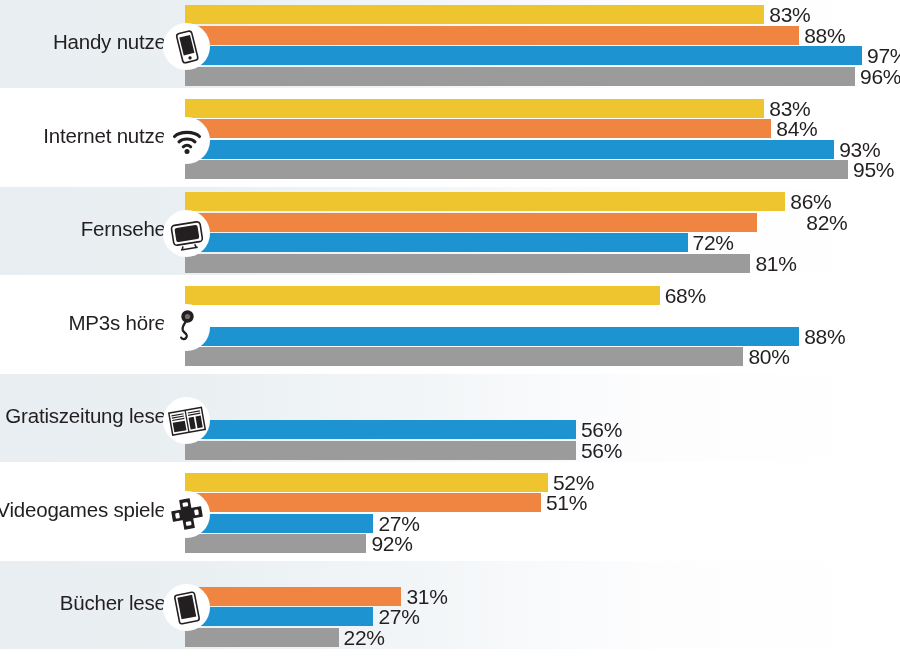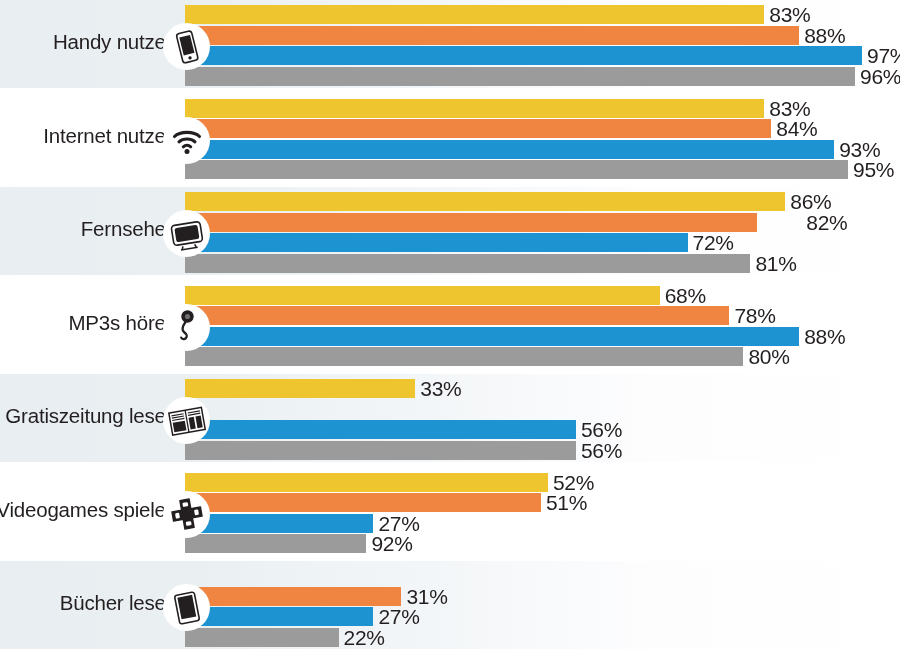--- a/index.html
+++ b/index.html
@@ -182,24 +182,20 @@
         </svg>
       </div>
     </div>
     <div class="group plain" style="top: 280.5px;">
       <div class="band"></div>
       <div class="rows">
         <div class="row" style="top: 5px; width: 474.64px;">
           <div class="bar c0" style="width: 474.64px; background: rgb(238, 197, 47);"></div>
           <div class="vlabel" style="left: 479.64px;">68%</div>
         </div>
-        <div class="row" style="top: 25.5px; width: 544.44px;">
-          <div class="bar c1" style="width: 544.44px; background: rgb(240, 133, 65);"></div>
-          <div class="vlabel" style="left: 549.44px;">78%</div>
-        </div>
         <div class="row" style="top: 46px; width: 614.24px;">
           <div class="bar c2" style="width: 614.24px; background: rgb(29, 147, 210);"></div>
           <div class="vlabel" style="left: 619.24px;">88%</div>
         </div>
         <div class="row" style="top: 66.5px; width: 558.4px;">
           <div class="bar c3" style="width: 558.4px; background: rgb(155, 155, 155);"></div>
           <div class="vlabel" style="left: 563.4px;">80%</div>
         </div>
       </div>
       <div class="catlabel">MP3s hören</div>
@@ -207,24 +203,20 @@
         <svg width="40" height="40" viewBox="0 0 40 40">
       <circle cx="20.5" cy="9.5" r="6.2" fill="#231f20"></circle>
       <circle cx="20.5" cy="9.5" r="2.6" fill="#6f6f6f"></circle>
       <path d="M18.5 15 C 15 20, 14.5 23, 17 25 C 19.5 27, 21 28.5, 19 31 C 17.6 32.7, 15 32.4, 14.2 30.6" fill="none" stroke="#231f20" stroke-width="2.3" stroke-linecap="round"></path>
         </svg>
       </div>
     </div>
     <div class="group" style="top: 374px;">
       <div class="band"></div>
       <div class="rows">
-        <div class="row" style="top: 5px; width: 230.34px;">
-          <div class="bar c0" style="width: 230.34px; background: rgb(238, 197, 47);"></div>
-          <div class="vlabel" style="left: 235.34px;">33%</div>
-        </div>
         <div class="row" style="top: 46px; width: 390.88px;">
           <div class="bar c2" style="width: 390.88px; background: rgb(29, 147, 210);"></div>
           <div class="vlabel" style="left: 395.88px;">56%</div>
         </div>
         <div class="row" style="top: 66.5px; width: 390.88px;">
           <div class="bar c3" style="width: 390.88px; background: rgb(155, 155, 155);"></div>
           <div class="vlabel" style="left: 395.88px;">56%</div>
         </div>
       </div>
       <div class="catlabel">Gratiszeitung lesen</div>

